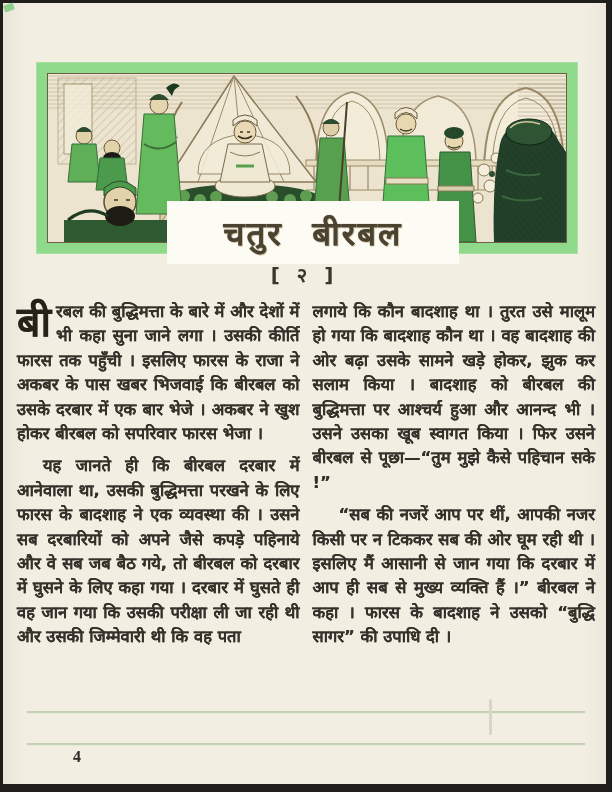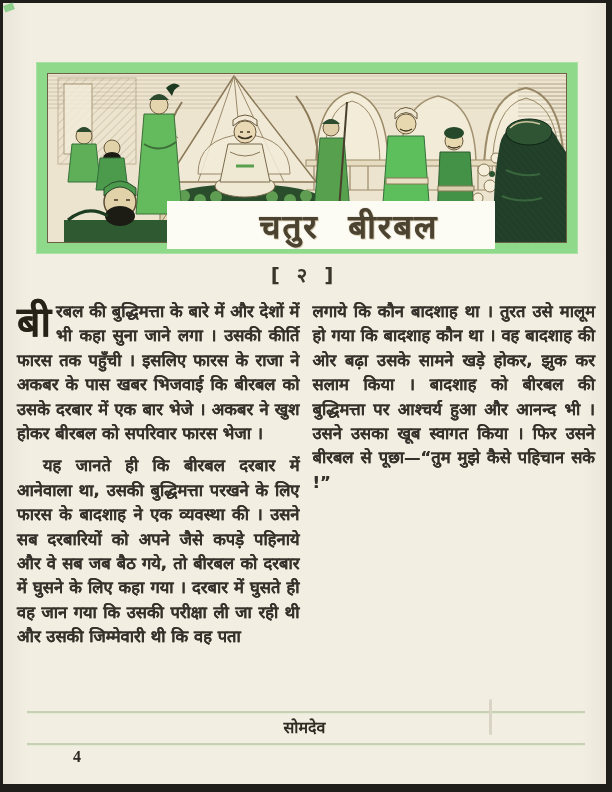--- a/index.html
+++ b/index.html
@@ -29,25 +29,24 @@
   }
   .illo-inner {
     position: absolute; left: 12px; top: 12px;
     width: 518px; height: 168px;
     background: #ece4cf;
     outline: 1px solid #6d5f45;
   }
   .illo-inner svg { display: block; width: 100%; height: 100%; }
   .title-banner {
     position: absolute; left: 164px; top: 198px;
-    width: 292px; height: 48px;
+    width: 292px; height: 63px;
     background: #fcfbf4;
     display: flex; align-items: center; justify-content: center;
     z-index: 3;
-    padding-left: 36px;
   }
   .page-title {
     font-size: 33px; font-weight: bold;
     color: #4b4230;
     letter-spacing: 2px; word-spacing: 16px;
     text-shadow: 0 0 1px #7a6c50, 1px 1px 0 #d8cfb6;
     white-space: nowrap;
   }
   .section-number {
     position: absolute; top: 258px; left: 0; width: 100%;
@@ -243,22 +242,22 @@
 
   <div class="columns">
     <div class="col">
       <p>
         <span class="dropcap">बी</span><span>रबल की बुद्धिमत्ता के बारे में और देशों में भी कहा सुना जाने लगा । उसकी कीर्ति फारस तक पहुँची । इसलिए फारस के राजा ने अकबर के पास खबर भिजवाई कि बीरबल को उसके दरबार में एक बार भेजे । अकबर ने खुश होकर बीरबल को सपरिवार फारस भेजा ।</span>
       </p>
       <p class="indent">यह जानते ही कि बीरबल दरबार में आनेवाला था, उसकी बुद्धिमत्ता परखने के लिए फारस के बादशाह ने एक व्यवस्था की । उसने सब दरबारियों को अपने जैसे कपड़े पहिनाये और वे सब जब बैठ गये, तो बीरबल को दरबार में घुसने के लिए कहा गया । दरबार में घुसते ही वह जान गया कि उसकी परीक्षा ली जा रही थी और उसकी जिम्मेवारी थी कि वह पता</p>
     </div>
     <div class="col">
       <p>लगाये कि कौन बादशाह था । तुरत उसे मालूम हो गया कि बादशाह कौन था । वह बादशाह की ओर बढ़ा उसके सामने खड़े होकर, झुक कर सलाम किया । बादशाह को बीरबल की बुद्धिमत्ता पर आश्चर्य हुआ और आनन्द भी । उसने उसका खूब स्वागत किया । फिर उसने बीरबल से पूछा—“तुम मुझे कैसे पहिचान सके !”</p>
+      <p class="indent">“सब की नजरें आप पर थीं, आपकी नजर किसी पर न टिककर सब की ओर घूम रही थी । इसलिए मैं आसानी से जान गया कि दरबार में आप ही सब से मुख्य व्यक्ति हैं ।” बीरबल ने कहा । फारस के बादशाह ने उसको “बुद्धि सागर” की उपाधि दी ।</p>
     </div>
   </div>
 
   <div class="rule rule-top"></div>
-  <div class="running-title">सोमदेव</div>
   <div class="rule rule-bottom"></div>
   <div class="page-number">4</div>
   <div class="smudge"></div>
 
 </div>
 
 </body></html>

